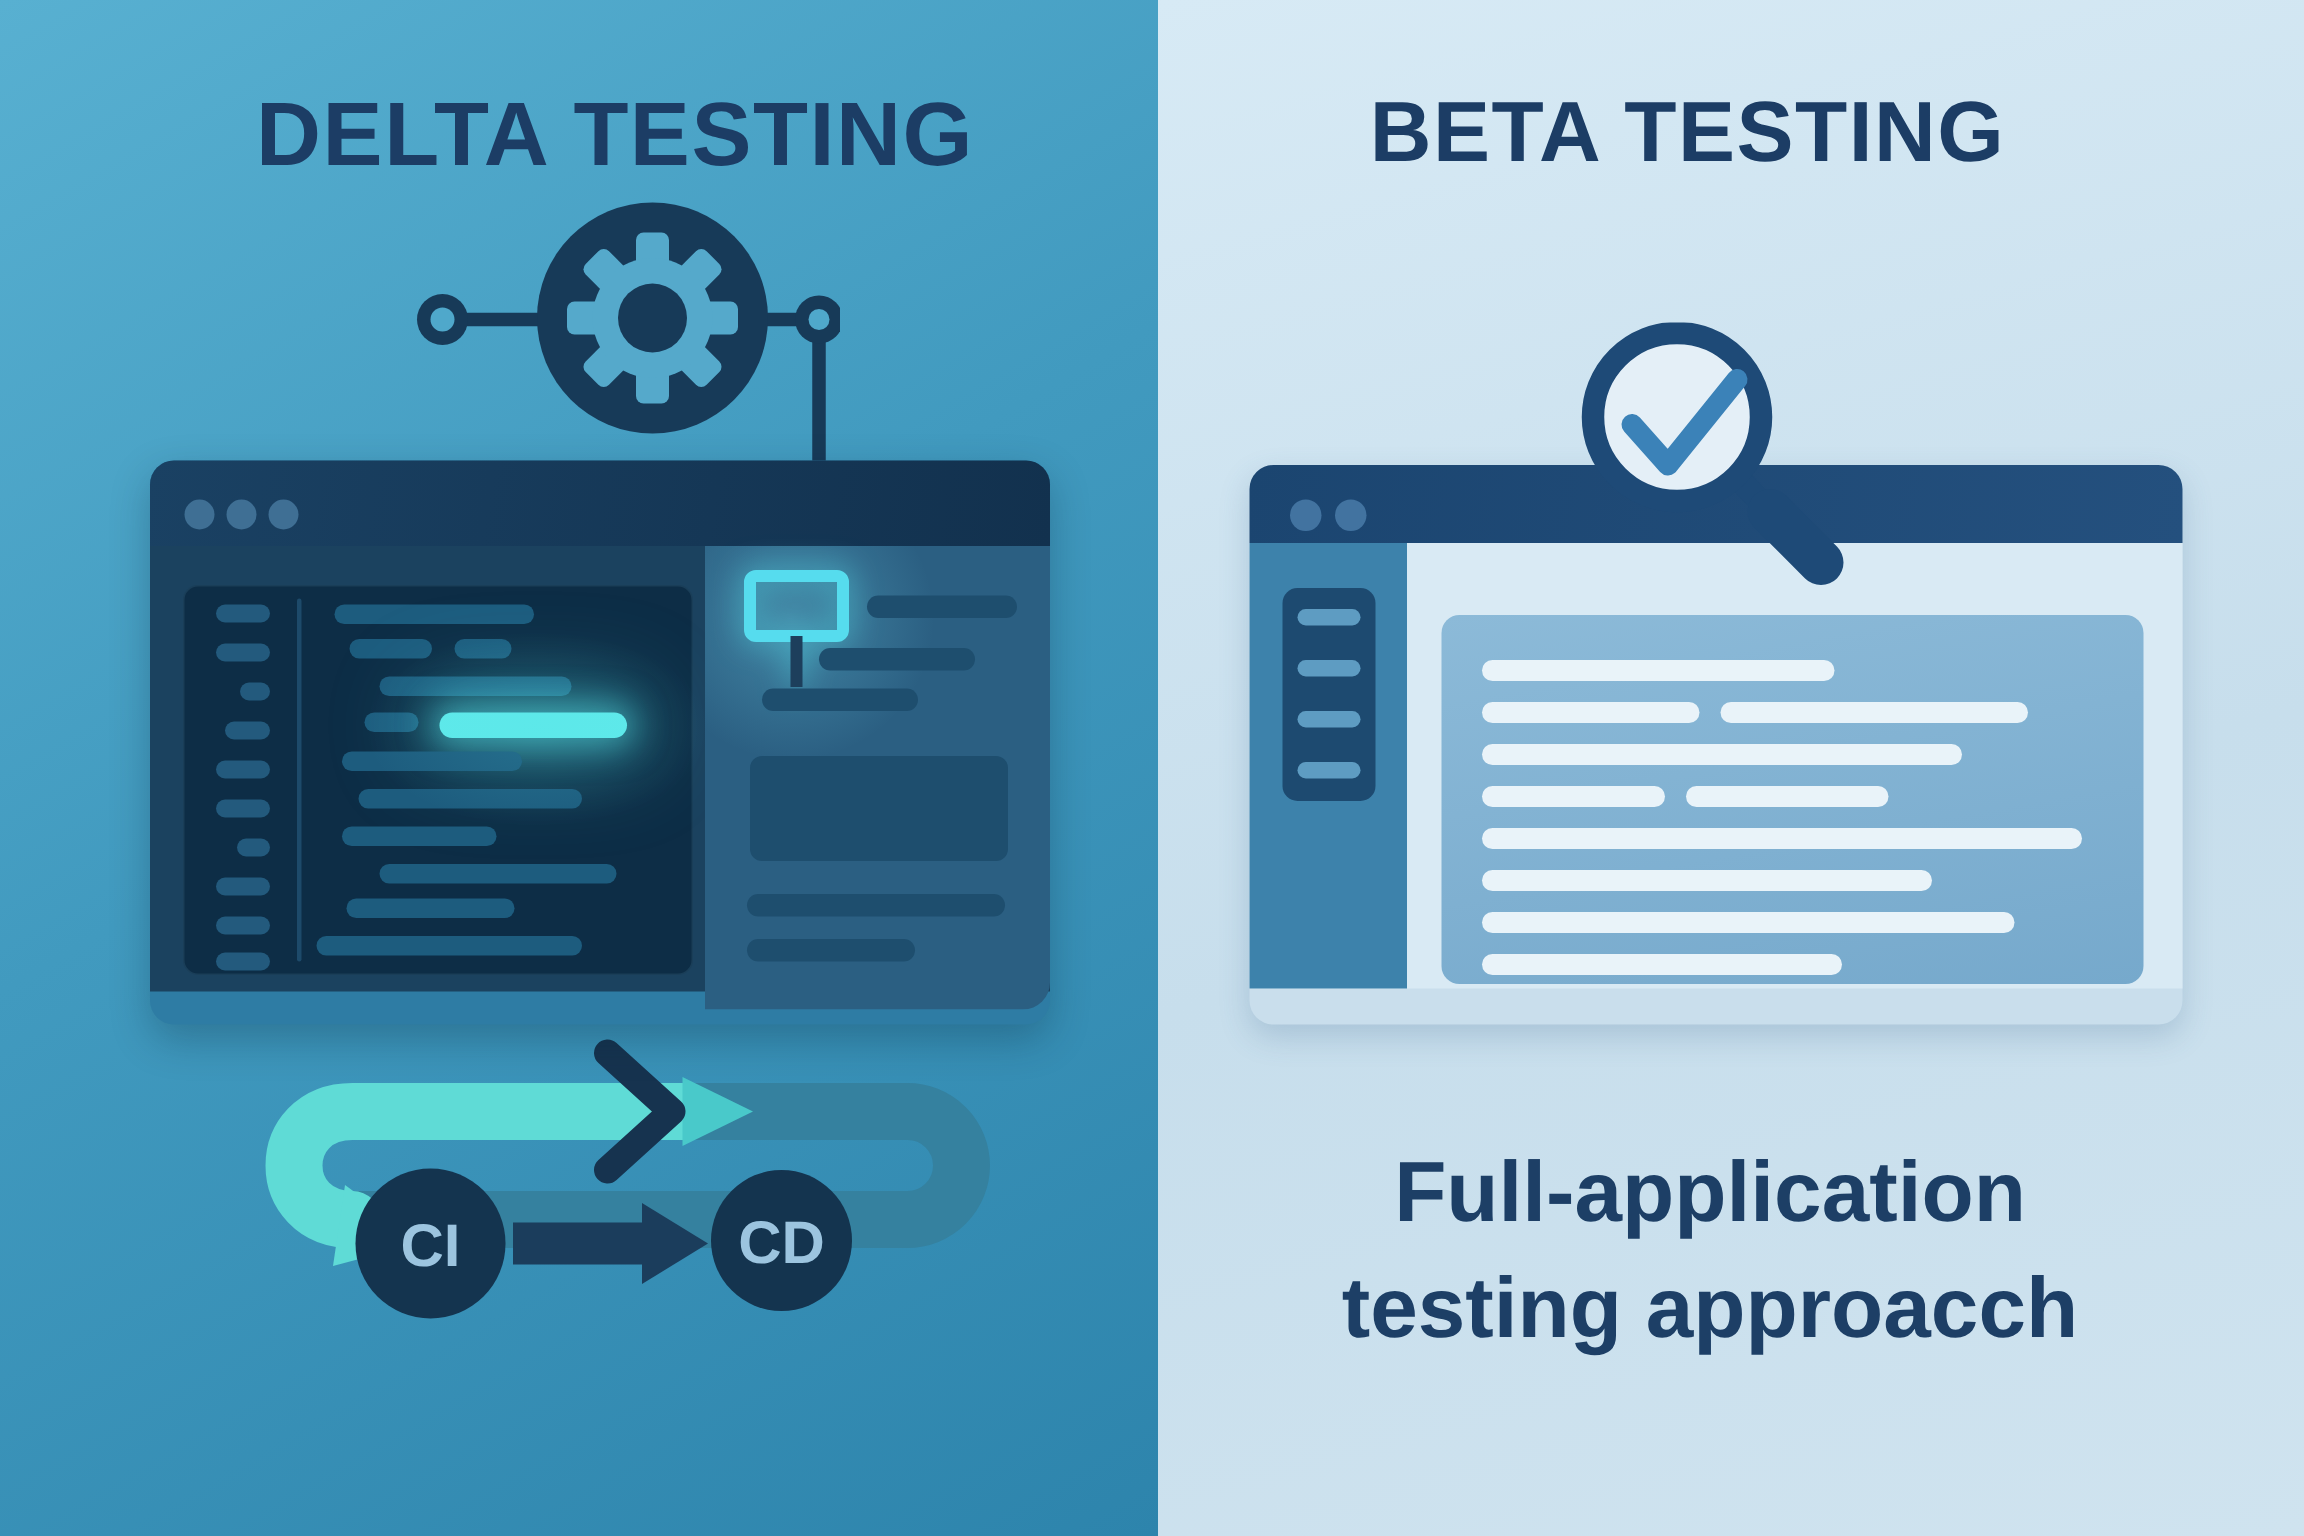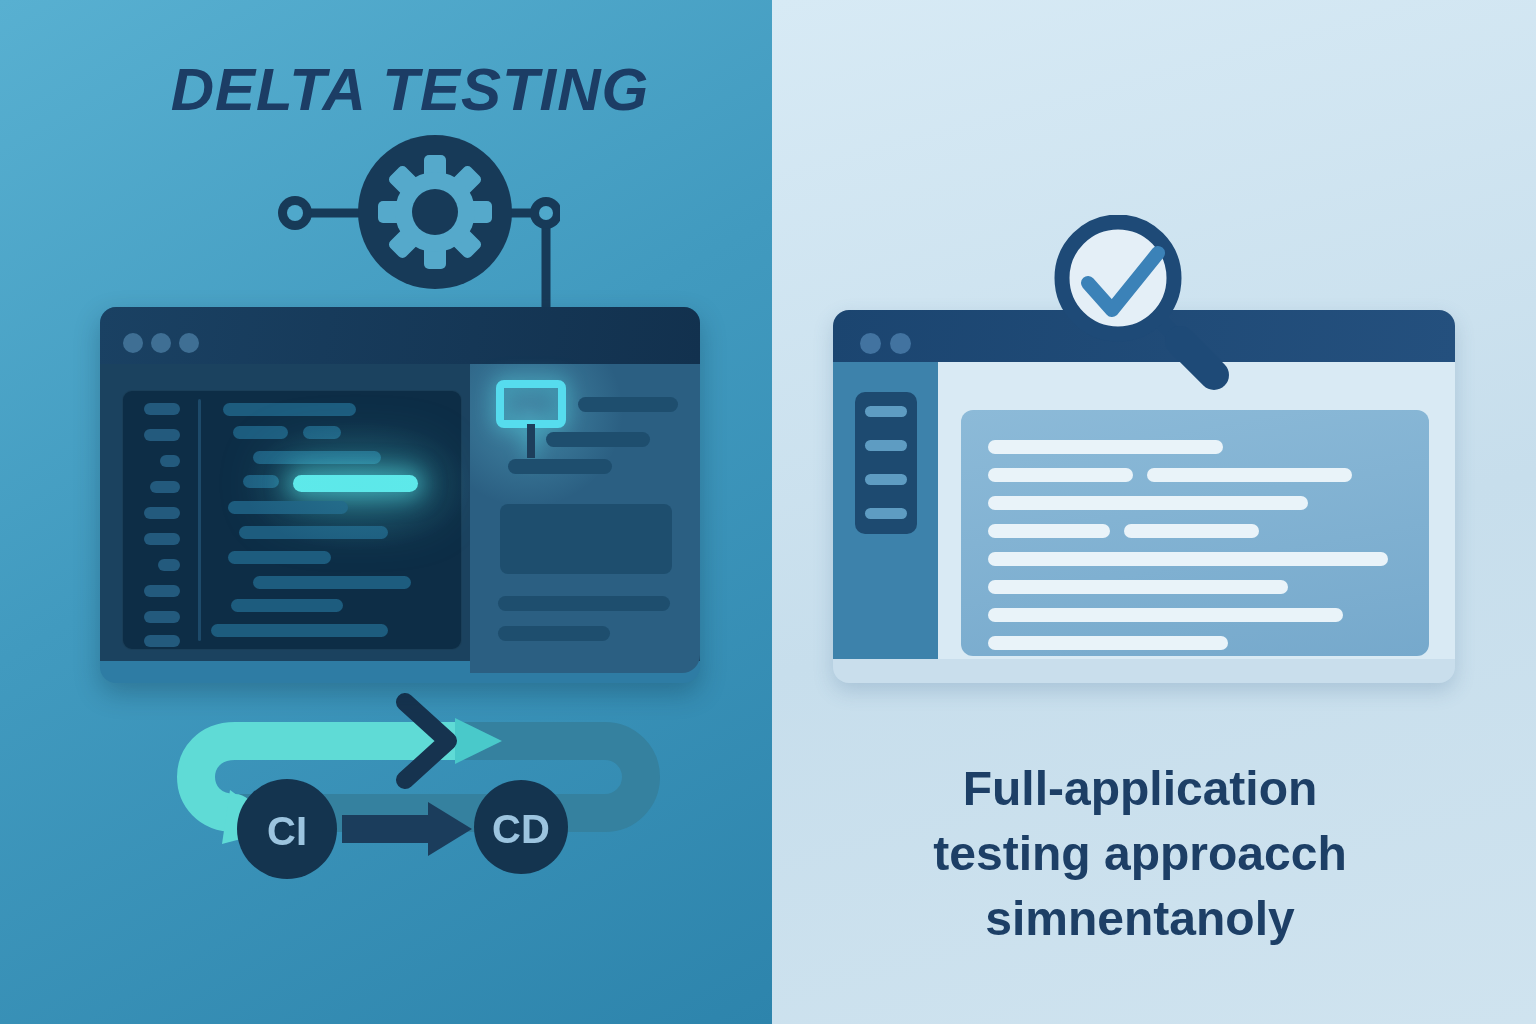--- a/index.html
+++ b/index.html
@@ -7,32 +7,32 @@
     position:relative;width:1536px;height:1024px;overflow:hidden;
     font-family:"Liberation Sans", sans-serif;
   }
   
   .half{position:absolute;top:0;height:1024px;}
   .half.left{left:0;width:772px;background:linear-gradient(150deg,#58b0d1 0%,#419abf 45%,#2d84ac 100%);}
   .half.right{left:772px;width:764px;background:linear-gradient(165deg,#d7eaf5 0%,#c7deec 55%,#cfe3ef 100%);}
   
   .title{
     position:absolute;font-weight:bold;color:#1c3d65;text-align:center;
-    letter-spacing:1px;line-height:1.06;font-style:italic;
+    letter-spacing:1px;line-height:1.06;
   }
   .title.left-t{left:60px;top:58px;width:700px;font-size:60px;}
   .title.right-t{left:760px;top:58px;width:730px;font-size:57px;}
   .caption-left{
     position:absolute;left:85px;top:903px;width:600px;text-align:center;
     font-size:50px;font-weight:500;color:#f4f9fc;
     text-shadow:0 2px 4px rgba(20,60,90,.25);
   }
   .caption-right{
     position:absolute;left:810px;top:757px;width:660px;text-align:center;
-    font-size:48px;font-weight:600;color:#1d3f66;line-height:1.35;
+    font-size:57px;font-weight:600;color:#1d3f66;line-height:1.35;
   }
   
   .window{position:absolute;border-radius:16px;}
   .win-header{position:absolute;left:0;right:0;top:0;border-radius:16px 16px 0 0;}
   .dot{position:absolute;border-radius:50%;}
   .win-body{position:absolute;left:0;right:0;}
   
   .editor-window{left:100px;top:307px;width:600px;height:376px;background:#2e7ca4;
     box-shadow:0 10px 26px rgba(8,35,55,.28);z-index:2;}
   .editor-window .win-header{height:57px;background:linear-gradient(100deg,#1a4163,#12314e);}
@@ -181,20 +181,21 @@
       <circle cx="371" cy="135" r="47" fill="#14344f"></circle>
       <text x="137" y="139" text-anchor="middle" dominant-baseline="central" font-family="Liberation Sans, sans-serif" font-size="40" font-weight="bold" fill="#9cc4df">CI</text>
       <text x="371" y="137" text-anchor="middle" dominant-baseline="central" font-family="Liberation Sans, sans-serif" font-size="40" font-weight="bold" fill="#9cc4df">CD</text>
     </svg>
 
   </div>
 
   <div class="half right"></div>
 
   <div class="title right-t">
+    <div>BETA TESTING</div>
   </div>
 
   <div class="window browser-window">
     <div class="win-header">
       <span class="dot" style="left:27px"></span>
       <span class="dot" style="left:57px"></span>
     </div>
     <div class="win-body">
       <div class="side-strip">
         <div class="side-rect">
@@ -226,16 +227,15 @@
   <svg class="magnifier" width="210" height="185" viewBox="0 0 210 185">
     <line x1="128" y1="103" x2="152" y2="128" stroke="#1e4a77" stroke-width="16" stroke-linecap="round"></line>
     <line x1="150" y1="126" x2="184" y2="160" stroke="#1e4a77" stroke-width="30" stroke-linecap="round"></line>
     <circle cx="88" cy="63" r="56" fill="#e4eff7" stroke="#1e4a77" stroke-width="15"></circle>
     <polyline points="58,68 82,95 128,38" fill="none" stroke="#3b82b8" stroke-width="14" stroke-linecap="round" stroke-linejoin="round"></polyline>
   </svg>
 
   <div class="caption-right">
     <div>Full-application</div>
     <div>testing approacch</div>
-    <div>simnentanoly</div>
   </div>
 
 </div>
 
 </body></html>

